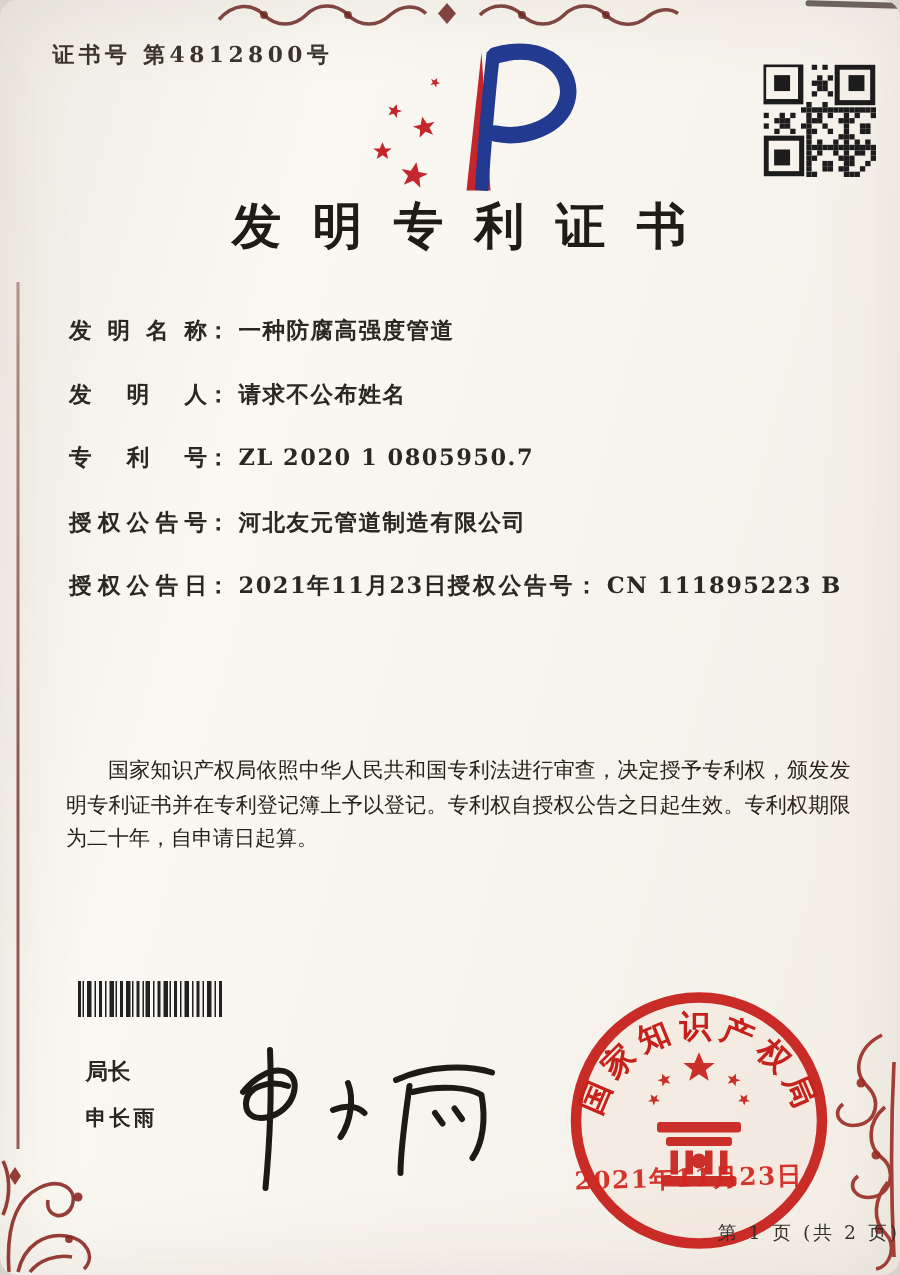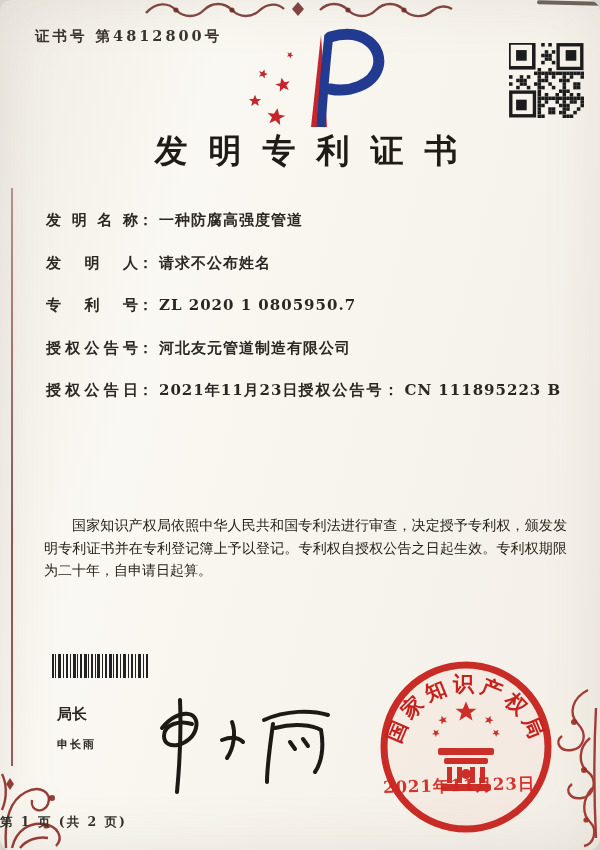--- a/index.html
+++ b/index.html
@@ -21,29 +21,29 @@
   .fields{left:46px;top:211px;width:522px;}
   .field-row{height:28px;margin-bottom:14.5px;font-size:15px;font-weight:600;white-space:nowrap;}
   .flabel{display:inline-block;width:92px;text-align:justify;text-align-last:justify;
     -moz-text-align-last:justify;vertical-align:top;}
   .flabel2{display:inline-block;letter-spacing:2px;}
   .colon{display:inline-block;margin-right:6px;}
   .fvalue{letter-spacing:1px;}
   
   .body-text{left:44px;top:496px;width:523px;font-size:14px;line-height:1.62;
     text-align:justify;color:#262219;}
-  .body-text p{margin:18px 0 2px 0;text-indent:2em;}
+  .body-text p{margin:7px 0 2px 0;text-indent:2em;}
   
   .signer-post{left:57px;top:705px;font-size:15px;font-weight:600;font-family:Liberation Mono, monospace;}
-  .signer-name{left:57px;top:737px;font-size:11px;font-weight:600;letter-spacing:2px;}
+  .signer-name{left:57px;top:737px;font-size:14px;font-weight:600;letter-spacing:2px;}
   
   .seal-date{left:383px;top:775px;font-size:16.5px;color:#d2251d;letter-spacing:1px;
     font-weight:600;transform:rotate(-1.5deg);opacity:.92;}
   
-  .footer{left:0;top:814px;width:100%;text-align:left;font-size:12.5px;letter-spacing:2px;color:#33302a;font-weight:bold;}
+  .footer{left:0;top:814px;width:100%;text-align:right;font-size:12.5px;letter-spacing:2px;color:#33302a;}
   
   .edge-left{left:11px;top:188px;width:2px;height:578px;
     background:linear-gradient(#a0766c,#6b2420 60%,#7c2a24);opacity:.75;}
   .edge-topright{left:537px;top:1px;width:64px;height:3.5px;background:#4c403a;
     transform:rotate(1.6deg);border-radius:2px;opacity:.8;}
 </style>
 </head>
 <body>
 
 <div class="page">

